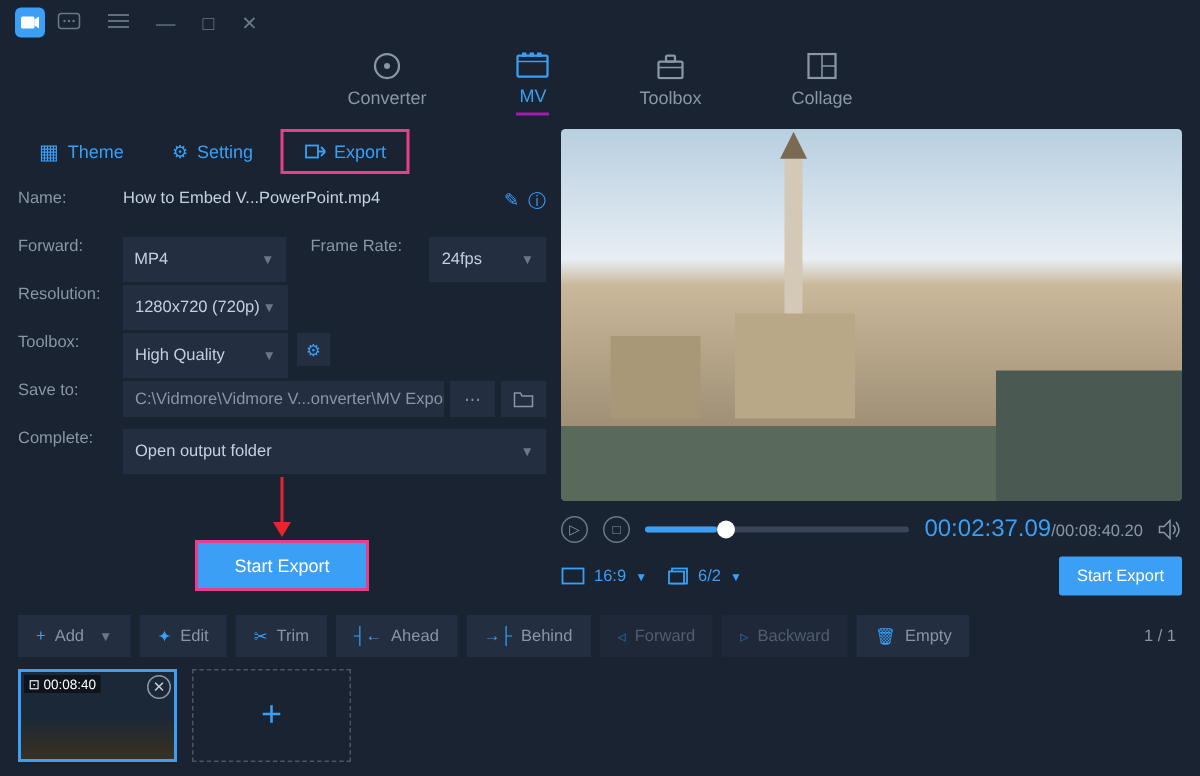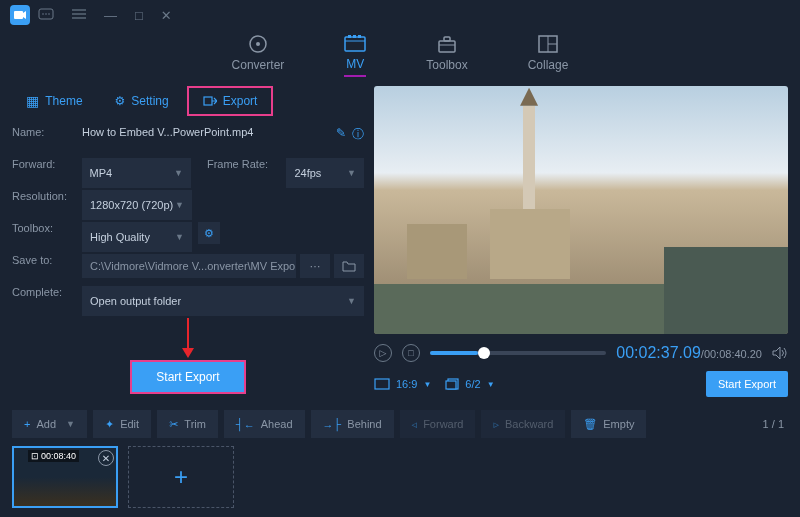--- a/index.html
+++ b/index.html
@@ -53,21 +53,21 @@
 .aspect .caret { font-size: 8px; }
 .start-exp-sm { margin-left: auto; background: #3a9ff5; color: #fff; border: none; padding: 7px 12px; font-size: 11px; cursor: pointer; border-radius: 2px; }
 .toolbar { padding: 10px 12px 0 12px; display: flex; align-items: center; gap: 6px; }
 .tool-btn { background: #232e40; height: 28px; padding: 0 12px; display: flex; align-items: center; gap: 6px; color: #8a96a6; cursor: pointer; font-size: 11px; }
 .tool-btn.disabled { opacity: 0.5; }
 .tool-btn .ti { color: #3a9ff5; }
 .page-ind { margin-left: auto; color: #8a96a6; font-size: 11px; padding-right: 4px;}
 .thumbs { padding: 8px 12px; display: flex; gap: 10px; }
 .thumb { width: 106px; height: 62px; position: relative; }
 .thumb1 { border: 2px solid #3a9ff5; background: linear-gradient(to bottom, #1a2838 50%, #3a3020 100%); }
-.thumb1 .dur { position: absolute; top: 2px; left: 14px; color: #fff; font-size: 9px; background: rgba(0,0,0,0.5); padding: 1px 3px; }
+.thumb1 .dur { position: absolute; top: 2px; left: 2px; color: #fff; font-size: 9px; background: rgba(0,0,0,0.5); padding: 1px 3px; }
 .thumb1 .close-x { position: absolute; top: 2px; right: 2px; width: 16px; height: 16px; border: 1px solid #8a96a6; border-radius: 50%; color: #c5d0de; font-size: 10px; display: flex; align-items: center; justify-content: center; cursor: pointer; }
 .thumb-add { border: 1px dashed #4a5568; display: flex; align-items: center; justify-content: center; color: #3a9ff5; font-size: 24px; cursor: pointer; }
 svg { display: block; }
 </style>
 </head>
 <body>
 
 <div class="titlebar">
   <div class="logo-sq">
     <svg width="14" height="14" viewBox="0 0 14 14">

